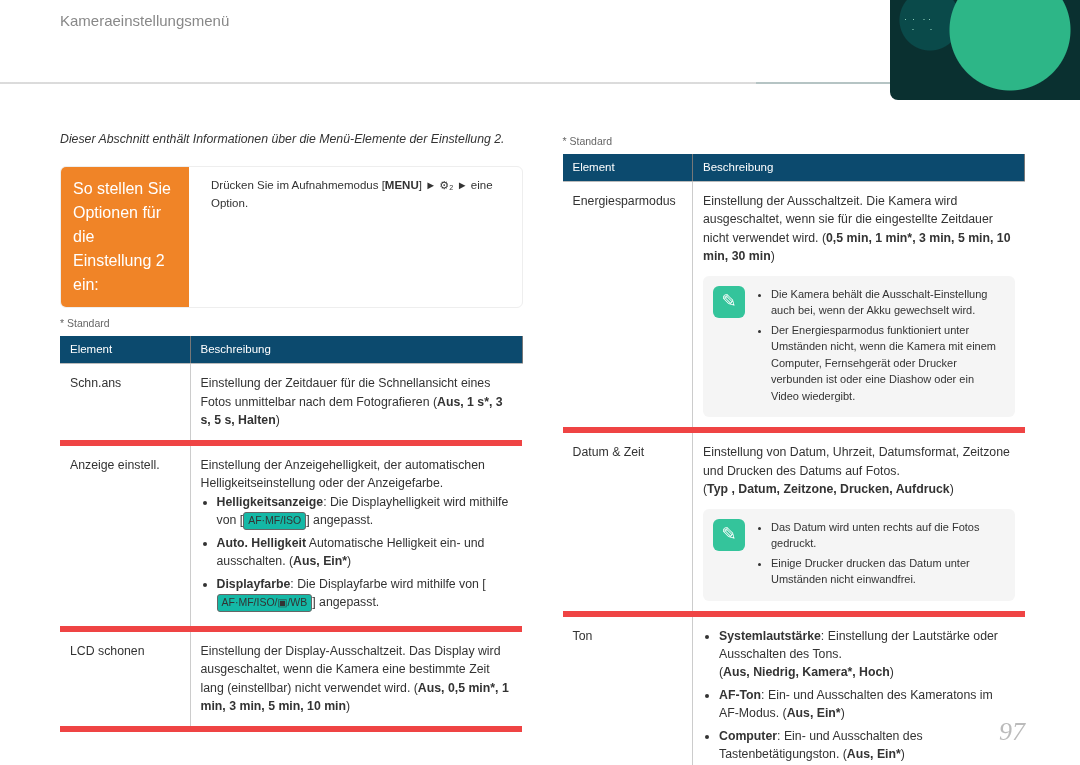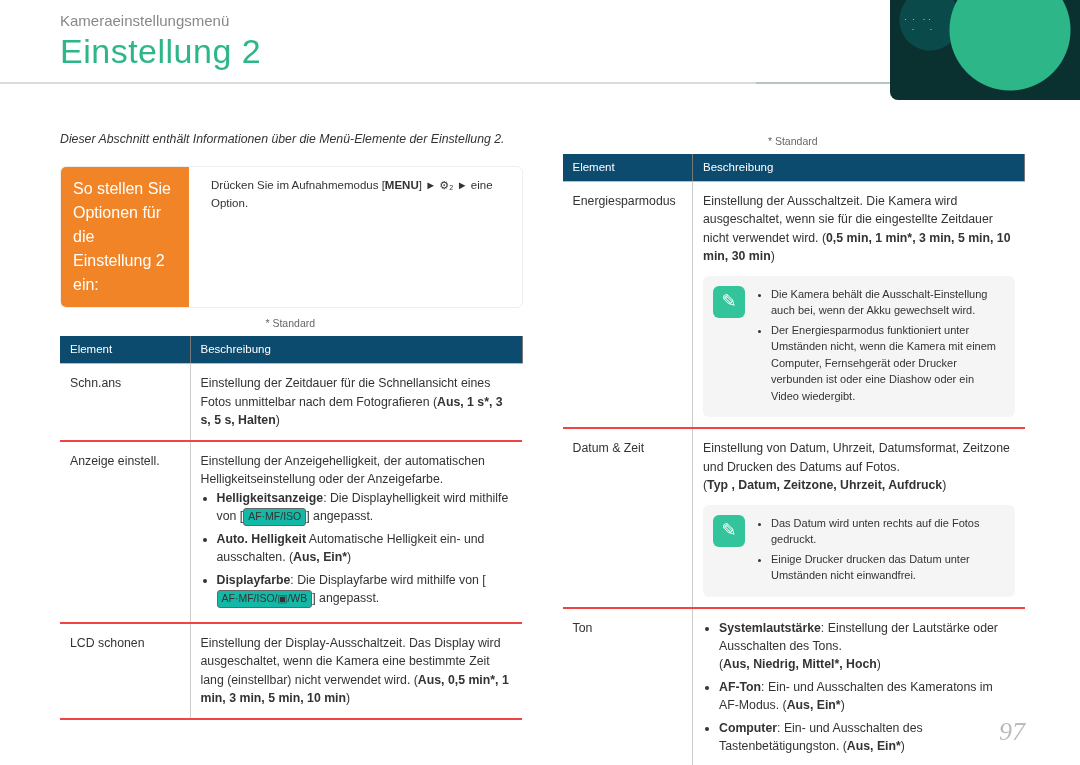--- a/index.html
+++ b/index.html
@@ -9,44 +9,43 @@
   .title { position: absolute; top: 32px; left: 60px; font-size: 34px; font-weight: 300; color: #2db687; letter-spacing: 0.5px; }
   .rule { position: absolute; top: 82px; left: 0; right: 0; height: 2px; background: linear-gradient(to right, #888 0 70%, #0a3a3a 70% 100%); opacity: 0.3; }
   .decor { position: absolute; top: 0; right: 0; width: 190px; height: 100px; background: radial-gradient(circle at 120px 30px, #2db687 0 60px, transparent 61px), radial-gradient(circle at 40px 20px, #0a4a4a 0 30px, transparent 31px), #0a3030; border-bottom-left-radius: 8px; }
   .decor .dots { position:absolute; color:#9ee0c8; font-size:9px; top:14px; left:14px; white-space:pre; }
   .content { display: flex; padding: 20px 55px 0 60px; gap: 40px; }
   .col { flex: 1; font-size: 12.3px; line-height: 1.5; }
   .intro { margin-bottom: 18px; max-width: 480px; font-style: italic; }
   .callout { display:flex; border-radius:6px; overflow:hidden; margin-bottom:8px; border:1px solid #eee; }
   .callout-left { background:#f08427; color:#fff; padding:10px 12px; width:128px; font-size:16px; }
   .callout-right { flex:1; padding:10px 22px; font-size:11.5px; }
-  .std-note { text-align:center; font-size:10.5px; color:#666; margin:4px 2px 4px 0; }
+  .std-note { text-align:left; font-size:10.5px; color:#666; margin:4px 2px 4px 0; }
   table.spec { width:100%; border-collapse: collapse; }
   table.spec thead th { background:#0c4a6e; color:#fff; text-align:left; padding:5px 10px; font-weight:normal; font-size:11.5px; border-right:1px solid #777; border-bottom:1px solid #bbb; }
   table.spec thead th:first-child { width:130px; }
-  table.spec td { padding:10px 10px; vertical-align: top; border-bottom:2px solid #ef4444;margin-top:16px; }
+  table.spec td { padding:10px 10px; vertical-align: top; border-bottom:6px solid #ef4444;margin-top:16px; }
   table.spec td:first-child { border-right:1px solid #ccc; }
   .note-box { display:flex; gap:12px; background:#f5f5f5; border-radius:6px; padding:10px 12px 10px 10px; margin-top:10px; }
   .note-icon { flex: 0 0 32px; height:32px; background:#34c49b; border-radius:6px; color:#fff; display:flex; align-items:center; justify-content:center; font-size:18px; }
   .note-list { flex:1; font-size:11px; padding-left: 14px; }
   .note-list li { margin-bottom:3px; }
   ul.b { padding-left: 16px; }
   ul.b li { margin-bottom:4px; }
   .btn-key { border:1px solid #666; border-radius:3px; padding:0 4px; font-size:10.5px; display:inline-block; background:#14b8a6; }
   .arrow { font-size:11px; }
   .gear-icon { display:inline-block; font-size:11px; }
   .page-num { position:absolute; bottom:18px; right:55px; font-size:26px; color:#bbb; font-style:italic; font-family: Georgia, serif; }
   b { font-weight:bold; }
 </style>
 </head>
 <body>
 
 <div class="header-wrap">
   <div class="breadcrumb">Kameraeinstellungsmenü</div>
-  <div class="title">Einstellung 2</div>
   <div class="rule"></div>
   <div class="decor">
       <div class="dots">·  ·   · ·
    ·      ·</div>
     </div>
 </div>
 
 <div class="content">
 
   <div class="col">
@@ -118,35 +117,35 @@
                 <li>Die Kamera behält die Ausschalt-Einstellung auch bei, wenn der Akku gewechselt wird.</li>
                 <li>Der Energiesparmodus funktioniert unter Umständen nicht, wenn die Kamera mit einem Computer, Fernsehgerät oder Drucker verbunden ist  oder eine Diashow oder ein Video wiedergibt.</li>
               </ul>
             </div>
           </td>
         </tr>
         <tr>
           <td>Datum &amp; Zeit</td>
           <td>
             <div><span>Einstellung von Datum, Uhrzeit, Datumsformat, Zeitzone und Drucken des Datums auf Fotos.</span></div>
-            <div><span>(</span><b>Typ , Datum, Zeitzone, Uhrzeit, Aufdruck</b><span>)</span></div>
+            <div><span>(</span><b>Typ , Datum, Zeitzone, Drucken, Aufdruck</b><span>)</span></div>
             <div class="note-box">
               <div class="note-icon">✎</div>
               <ul class="note-list">
                 <li>Das Datum wird unten rechts auf die Fotos gedruckt.</li>
                 <li>Einige Drucker drucken das Datum unter Umständen nicht einwandfrei.</li>
               </ul>
             </div>
           </td>
         </tr>
         <tr>
           <td>Ton</td>
           <td>
             <ul class="b">
-              <li><b>Systemlautstärke</b><span>: Einstellung der Lautstärke oder Ausschalten des Tons.</span><br><span>(</span><b>Aus, Niedrig, Mittel*, Hoch</b><span>)</span></li>
+              <li><b>Systemlautstärke</b><span>: Einstellung der Lautstärke oder Ausschalten des Tons.</span><br><span>(</span><b>Aus, Niedrig, Kamera*, Hoch</b><span>)</span></li>
               <li><b>AF-Ton</b><span>: Ein- und Ausschalten des Kameratons im AF-Modus. (</span><b>Aus, Ein*</b><span>)</span></li>
               <li><b>Computer</b><span>: Ein- und Ausschalten des Tastenbetätigungston. (</span><b>Aus, Ein*</b><span>)</span></li>
             </ul>
           </td>
         </tr>
       </tbody>
     </table>
   </div>
 </div>
 

